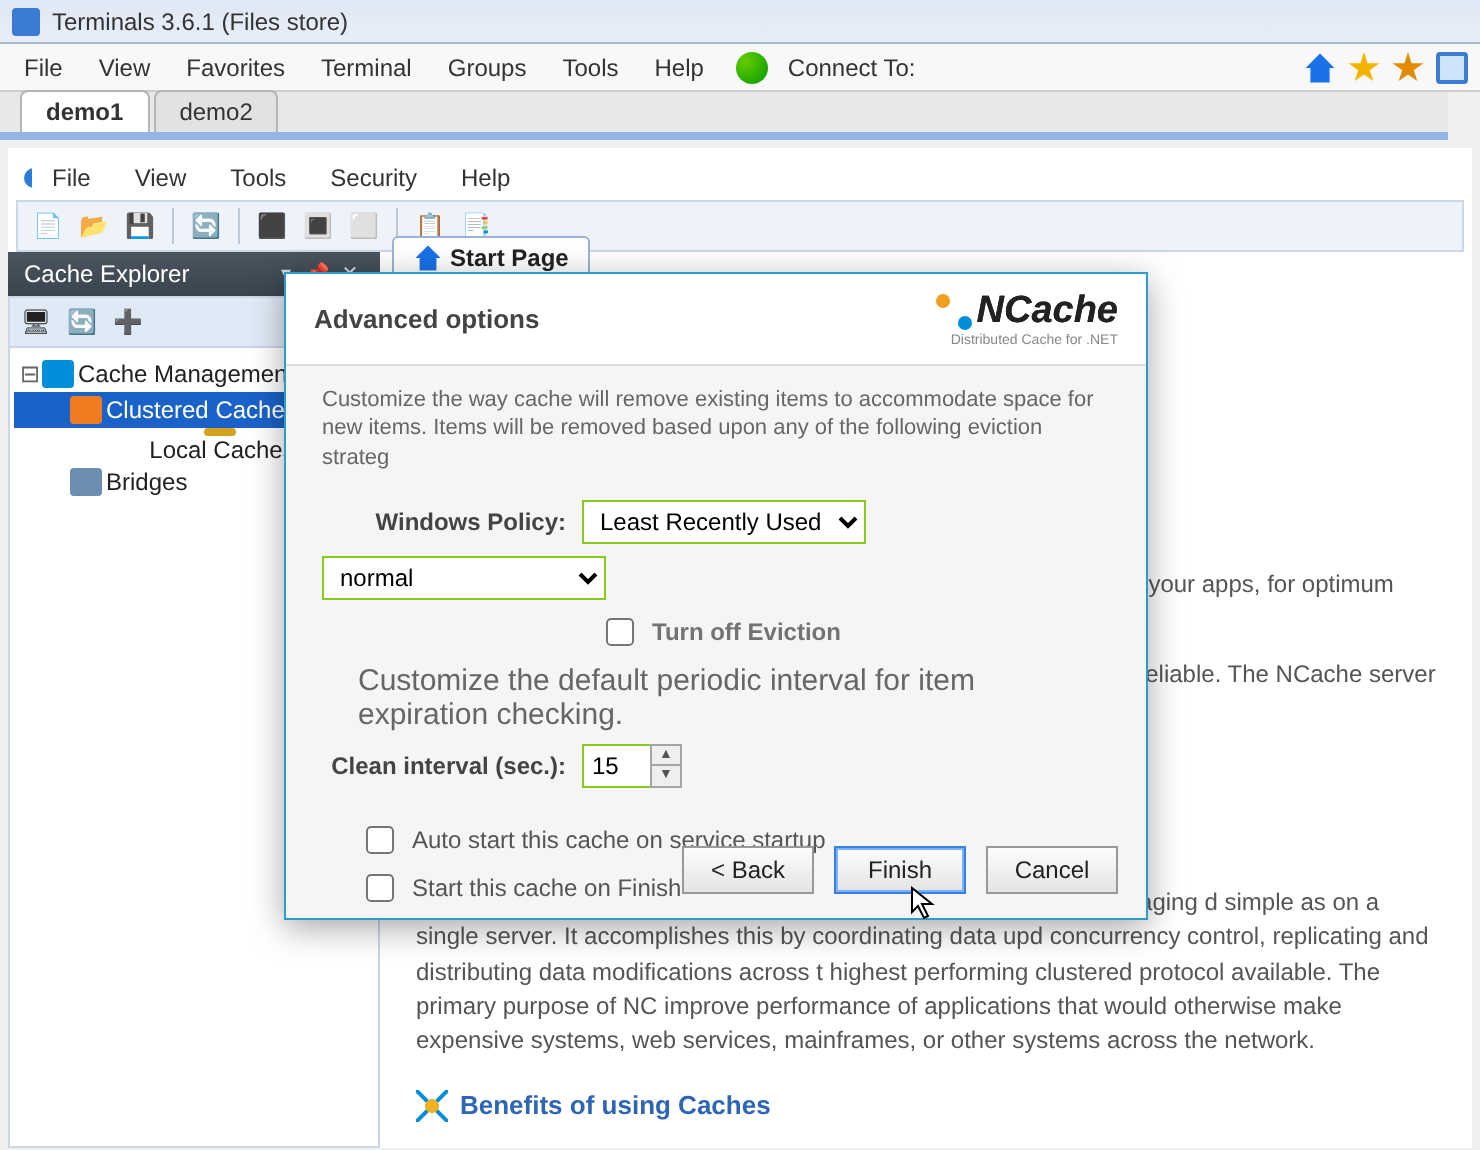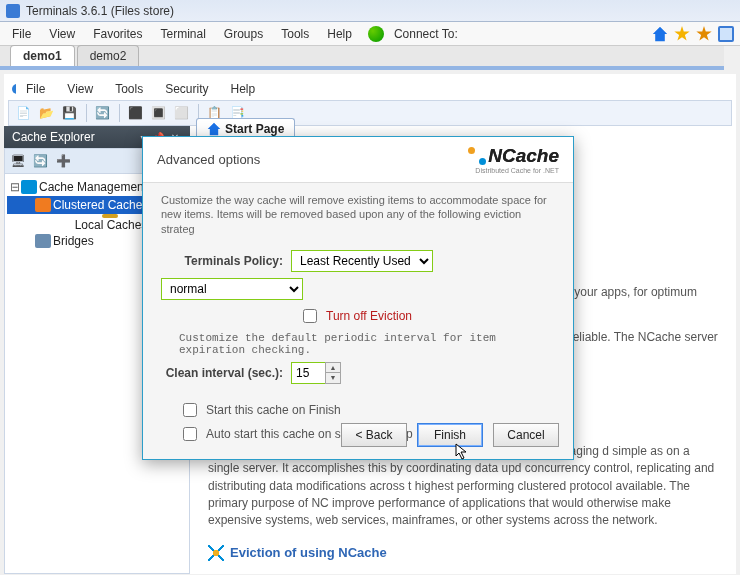--- a/index.html
+++ b/index.html
@@ -63,21 +63,21 @@
   .benefit{display:flex;align-items:center;gap:6px;margin-top:14px;}
   .benefit-ic{width:16px;height:16px;background:radial-gradient(circle,#f0b020 30%,transparent 31%),linear-gradient(45deg,transparent 45%,#008fd8 46%,#008fd8 54%,transparent 55%),linear-gradient(-45deg,transparent 45%,#008fd8 46%,#008fd8 54%,transparent 55%);}
   .benefit-text{color:#2e66b5;font-weight:bold;font-size:13px;}
   
   
   .dialog{position:absolute;top:136px;left:142px;width:432px;height:324px;background:#f5f5f5;border:1px solid #2b9dc9;box-shadow:0 4px 16px rgba(0,0,0,0.35);}
   .dlg-titlebar{height:28px;background:#fff;border-bottom:1px solid #2b9dc9;display:flex;align-items:center;justify-content:center;position:relative;}
   .dlg-title{color:#333;font-size:13px;}
   .dlg-close{position:absolute;right:0;top:0;width:44px;height:22px;background:#d0342c;color:#fff;display:flex;align-items:center;justify-content:center;font-weight:bold;font-size:13px;}
   .dlg-header{height:46px;background:#fff;display:flex;align-items:center;padding:0 14px;border-bottom:1px solid #ddd;}
-  .dlg-header-title{font-weight:normal;color:#444;font-size:13px;}
+  .dlg-header-title{font-weight:bold;color:#444;font-size:13px;}
   .dlg-logo{margin-left:auto;height:36px;display:flex;flex-direction:column;align-items:flex-end;justify-content:center;}
   .dlg-logo-main{display:flex;align-items:center;gap:2px;}
   .dlg-logo-text{font-size:19px;font-weight:bold;font-style:italic;background:linear-gradient(#222,#222);-webkit-background-clip:text;color:#222;}
   .dlg-logo-sub{font-size:7px;color:#888;}
   .dlg-logo-ic{width:18px;height:18px;position:relative;}
   .dlg-logo-ic::before{content:'';position:absolute;width:7px;height:7px;background:#f0a020;border-radius:50%;top:0;left:0;}
   .dlg-logo-ic::after{content:'';position:absolute;width:7px;height:7px;background:#008fd8;border-radius:50%;bottom:0;right:0;}
   .dlg-body{padding:10px 18px;color:#555;}
   .dlg-desc{font-size:11px;color:#666;line-height:1.3;}
   .form-row{display:flex;align-items:center;margin:6px 0;}
@@ -86,22 +86,22 @@
   select,input[type=text]{border:1px solid #84cc16;padding:2px 4px;font-size:12px;height:22px;background:#fff;}
   select{width:142px;}
   .spinner{display:flex;}
   .spinner input{width:34px;border-right:none;}
   .spin-btns{display:flex;flex-direction:column;border:1px solid #a5a5a5;}
   .spin-btns div{width:14px;height:10px;display:flex;align-items:center;justify-content:center;font-size:7px;background:#efefef;}
   .spin-btns div:first-child{border-bottom:1px solid #a5a5a5;}
   .chk-row{display:flex;align-items:center;gap:6px;margin:4px 0 4px 18px;}
   .chk-row input{width:14px;height:14px;}
   .chk-row.inset{margin-left:138px;}
-  .chk-label-bold{font-weight:normal;color:#b91c1c;}
-  .dlg-desc2{font-size:11px;color:#666;margin:6px 0 6px 18px;font-family:Liberation Mono, monospace;}
+  .chk-label-bold{font-weight:bold;color:#737373;}
+  .dlg-desc2{font-size:15px;color:#666;margin:6px 0 6px 18px;}
   .dlg-buttons{position:absolute;bottom:12px;right:14px;display:flex;gap:10px;}
   .dlg-btn{width:66px;height:24px;border:1px solid #999;background:linear-gradient(#fdfdfd,#e3e3e3);display:flex;align-items:center;justify-content:center;cursor:default;}
   .dlg-btn.focus{border-color:#3a80e0;box-shadow:0 0 0 1px #7bb1ff inset;}
   .cursor{position:absolute;width:14px;height:18px;pointer-events:none;}
   .cursor svg{width:100%;height:100%;}
 </style>
 </head>
 <body>
 
 <div class="app-window">
@@ -203,21 +203,21 @@
       </div>
       <div class="page-body">
         <div class="body-text">
           <p style="margin-top:140px;">eed, scale and reliability for data T and Java. The NCache Cluster to your apps, for optimum spee</p>
           <p>r, approximately doubles through speed XTP (eXtreme Transactio y reliable. The NCache server cl n a server goes down and synch</p>
           <p>mprove performance of applicat se systems, web services, mainf</p>
           <div class="big-heading" style="margin:6px 0;">P.NET Core &amp; Windows Form</div>
           <p>NCache is a clustered caching solution that makes sharing and managing d simple as on a single server. It accomplishes this by coordinating data upd concurrency control, replicating and distributing data modifications across t highest performing clustered protocol available. The primary purpose of NC improve performance of applications that would otherwise make expensive systems, web services, mainframes, or other systems across the network.</p>
           <div class="benefit">
             <div class="benefit-ic"></div>
-            <span class="benefit-text">Eviction of using NCache</span>
+            <span class="benefit-text">Benefits of using Caches</span>
           </div>
         </div>
       </div>
     </div>
   </div>
 
   <div class="dialog">
     <div class="dlg-header">
       <span class="dlg-header-title">Advanced options</span>
       <div class="dlg-logo">
@@ -225,21 +225,21 @@
           <div class="dlg-logo-ic"></div>
           <span class="dlg-logo-text">NCache</span>
         </div>
         <span class="dlg-logo-sub">Distributed Cache for .NET</span>
       </div>
     </div>
     <div class="dlg-body">
       <div class="dlg-desc">Customize the way cache will remove existing items to accommodate space for new items. Items will be removed based upon any of the following eviction strateg</div>
       <div style="height:8px;"></div>
       <div class="form-row">
-        <div class="form-label">Terminals Policy:</div>
+        <div class="form-label">Windows Policy:</div>
         <select>
           <option>Least Recently Used</option>
         </select>
       </div>
       <div class="form-row">
         <select>
           <option>normal</option>
         </select>
       </div>
       <div class="chk-row inset">
@@ -253,25 +253,25 @@
           <input type="text" value="15" style="">
           <div class="spin-btns">
               <div>▲</div>
               <div>▼</div>
             </div>
         </div>
       </div>
       <div style="height:6px;"></div>
       <div class="chk-row">
         <input type="checkbox" style="">
-        <span>Start this cache on Finish</span>
+        <span>Auto start this cache on service startup</span>
       </div>
       <div class="chk-row">
         <input type="checkbox" style="">
-        <span>Auto start this cache on service startup</span>
+        <span>Start this cache on Finish</span>
       </div>
     </div>
     <div class="dlg-buttons">
       <div class="dlg-btn">&lt; Back</div>
       <div class="dlg-btn focus">Finish</div>
       <div class="dlg-btn">Cancel</div>
     </div>
     <div class="cursor" style="left:312px;top:306px;">
       <svg viewBox="0 0 14 18">
           <path d="M1 1 L1 13 L4 10 L7 16 L9 15 L6 9 L11 9 Z" fill="#fff" stroke="#000" stroke-width="1"></path>

